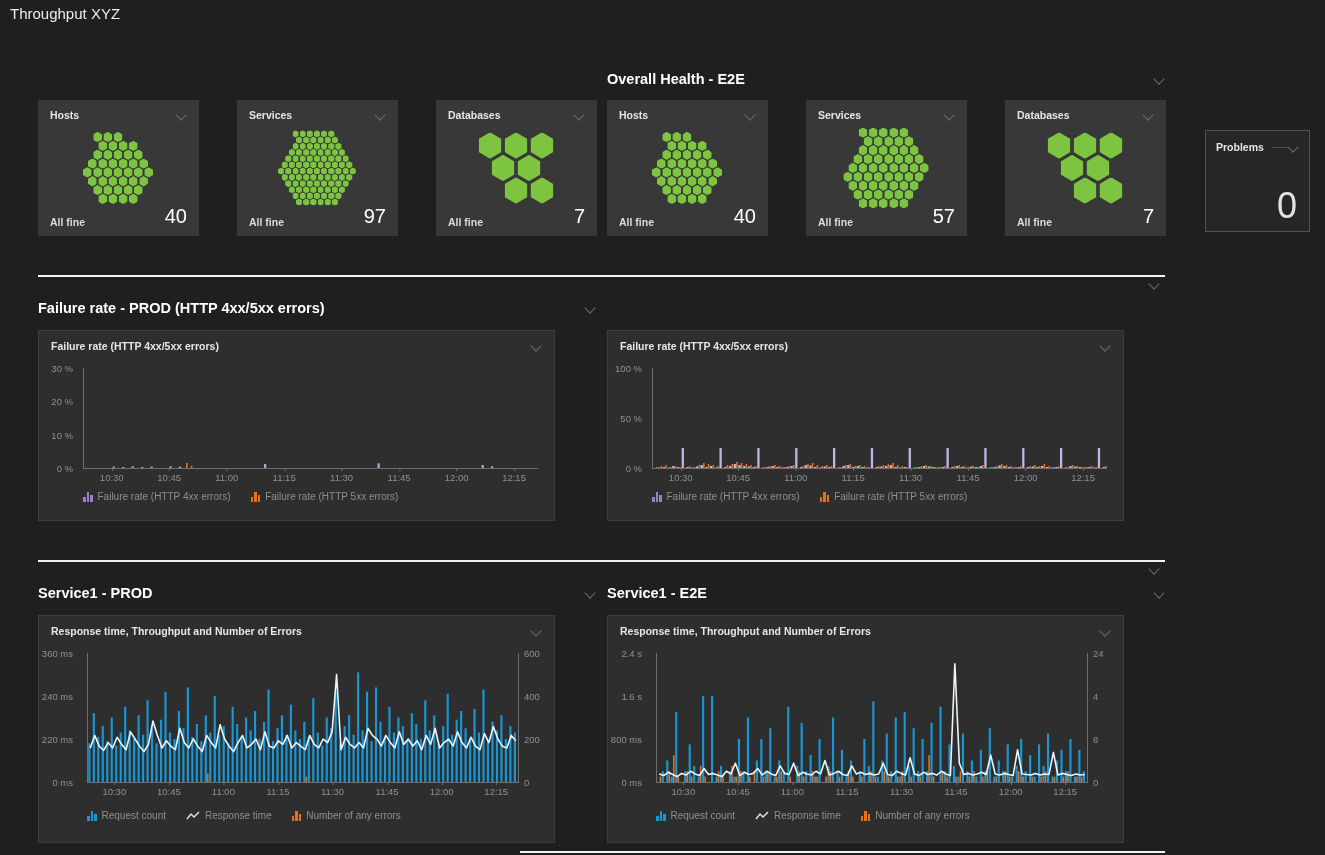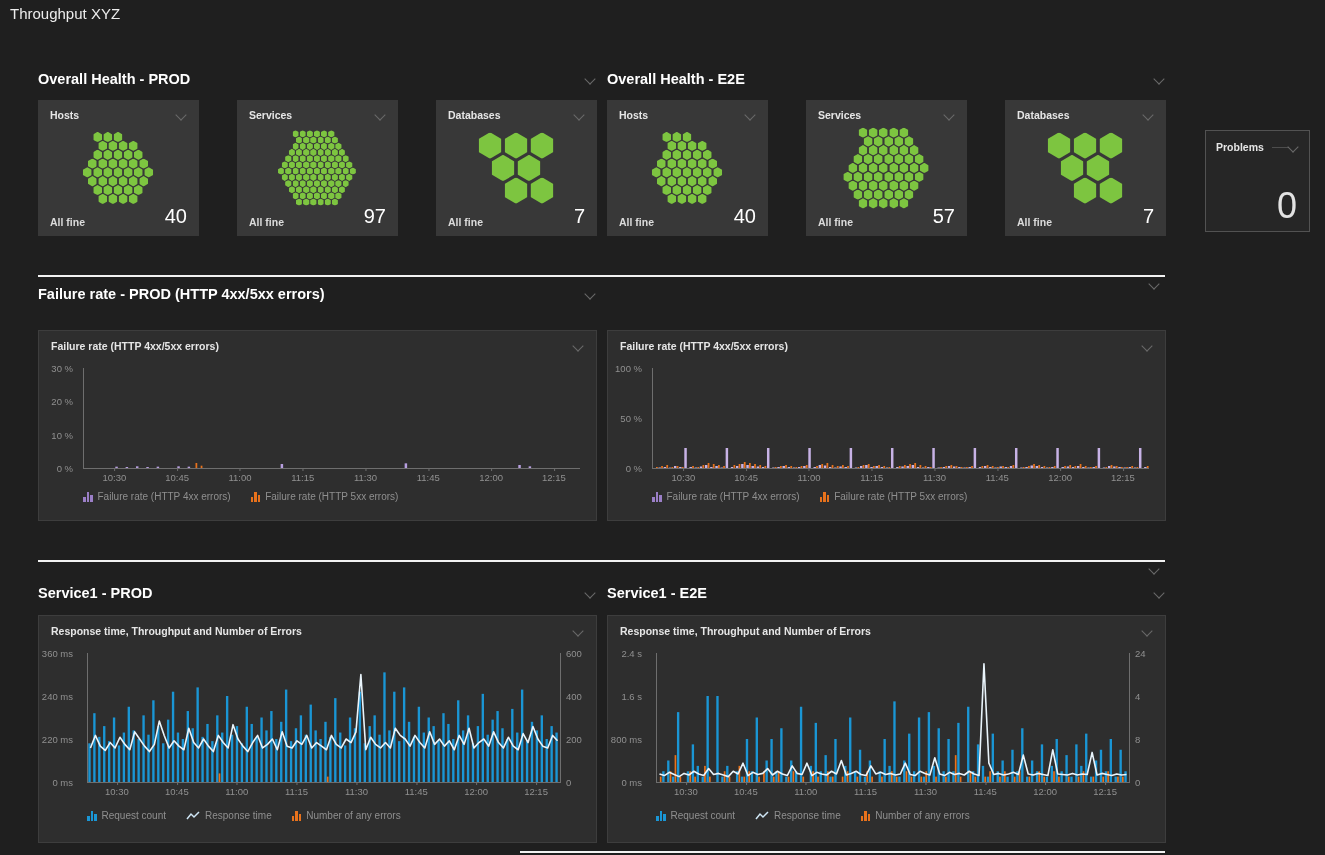--- a/index.html
+++ b/index.html
@@ -18,21 +18,21 @@
   .tile-label{font-size:10.5px;font-weight:bold;color:#e6e6e6;}
   .honeycomb{position:absolute;left:15px;top:22px;width:130px;height:92px;}
   .hex{position:absolute;clip-path:polygon(50% 0,100% 25%,100% 75%,50% 100%,0 75%,0 25%);}
   .tile-foot{position:absolute;left:12px;right:12px;bottom:8px;display:flex;justify-content:space-between;align-items:flex-end;}
   .tile-status{font-size:10.5px;font-weight:bold;color:#dcdcdc;text-align:right;}
   .tile-count{font-size:20px;color:#fff;}
   .problems-tile{left:1205px;top:130px;width:105px;height:102px;background:#262626;border:1px solid #525252;}
   .problems-tile .tile-head{left:10px;right:8px;top:10px;}
   .spark-dash{display:inline-block;width:22px;height:1px;background:#4d4d4d;margin-left:8px;}
   .problems-count{position:absolute;right:12px;bottom:4px;font-size:36px;font-weight:400;color:#e2e2e2;}
-  .chart-tile{width:559px;background:#2e2e2e;border:1px solid #3d3d3d;}
+  .chart-tile{width:517px;background:#2e2e2e;border:1px solid #3d3d3d;}
   .plot{position:absolute;border-left:1px solid #6e6e6e;border-bottom:1px solid #6e6e6e;}
   .plot svg{position:absolute;left:0;top:0;width:100%;height:100%;display:block;}
   .failure .plot{left:44px;right:16px;top:37px;height:100px;}
   .service .plot{left:48px;right:35px;top:37px;height:129px;border-right:1px solid #6e6e6e;}
   .ylabs{position:absolute;top:37px;font-size:9.5px;color:#909090;}
   .failure .ylabs{height:100px;}
   .service .ylabs{height:129px;}
   .ylabs.left{left:0;width:40px;}
   .ylabs.left .ylab{position:absolute;right:6px;transform:translateY(-50%);white-space:nowrap;}
   .ylabs.right{right:2px;width:32px;}
@@ -50,24 +50,20 @@
   .bars-icon i{display:block;width:2.5px;}
   .line-icon{display:block;}
 </style>
 </head>
 <body>
 
 <div class="page">
 
   <div class="app-title">Throughput XYZ</div>
 
-  <div class="sec-hdr" style="left:38px;top:71px;">
-    <span>Overall Health - PROD</span>
-    <span class="chev"></span>
-  </div>
   <div class="sec-hdr" style="left:607px;top:71px;">
     <span>Overall Health - E2E</span>
     <span class="chev"></span>
   </div>
 
   <div class="tile health-tile" style="left:38px;">
     <div class="tile-head">
         <span class="tile-label">Hosts</span>
         <span class="chev"></span>
       </div>
@@ -392,21 +388,21 @@
       <span class="tile-label">Problems</span>
       <span class="spark-dash"></span>
       <span class="chev"></span>
     </div>
     <div class="problems-count">0</div>
   </div>
 
   <div class="divider" style="left:38px;top:275px;width:1127px;"></div>
   <span class="chev div-chev" style="left:1150px;top:280px;"></span>
 
-  <div class="sec-hdr" style="left:38px;top:286px;">
+  <div class="sec-hdr" style="left:38px;top:300px;">
     <span>Failure rate - PROD (HTTP 4xx/5xx errors)</span>
     <span class="chev"></span>
   </div>
 
   <div class="tile chart-tile failure" style="left:38px;top:330px;height:191px;">
     <div class="tile-head">
         <span class="tile-label">Failure rate (HTTP 4xx/5xx errors)</span>
         <span class="chev"></span>
       </div>
     <div class="ylabs left">

